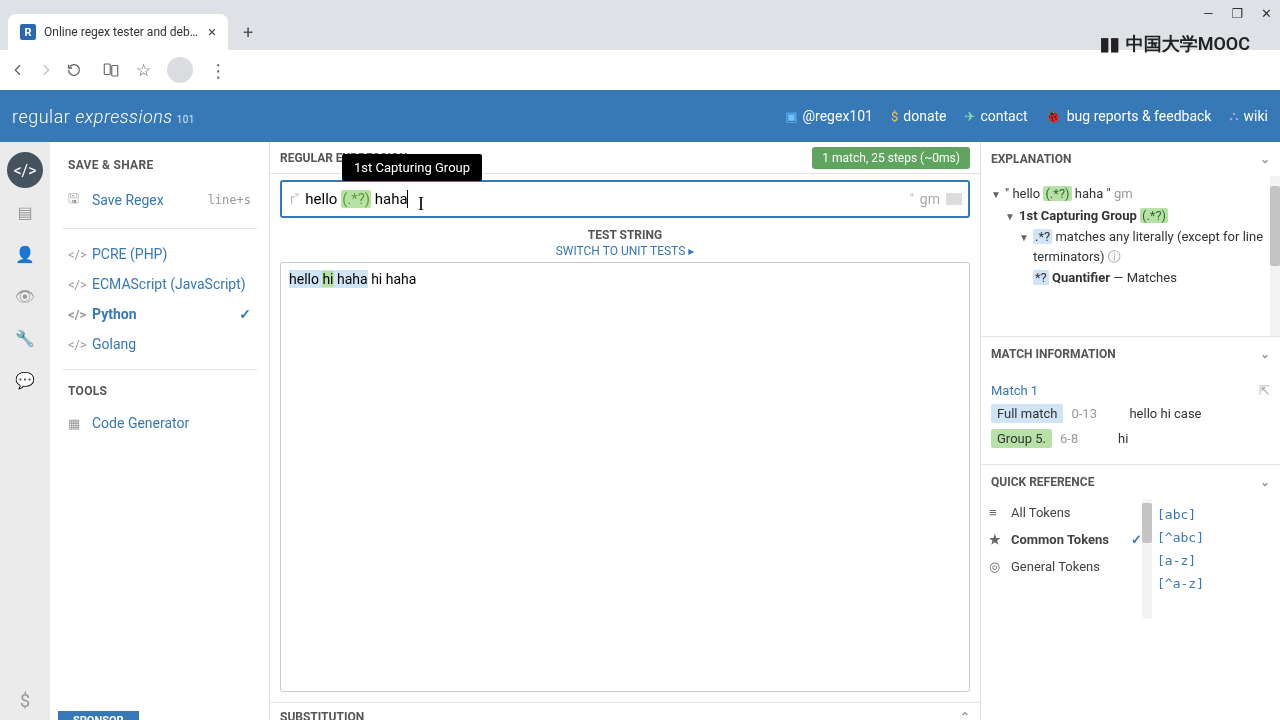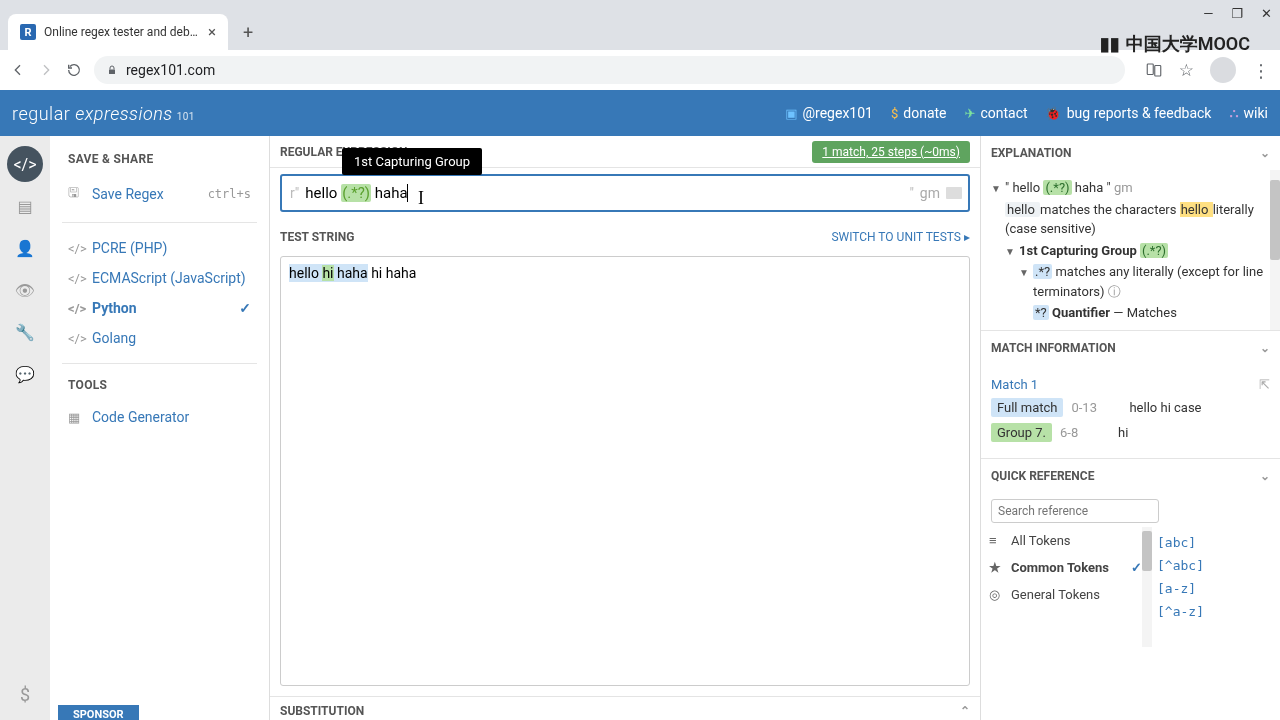--- a/index.html
+++ b/index.html
@@ -22,21 +22,21 @@
 .lock { width: 12px; height: 12px; }
 .addr-text { font-size: 14px; color: #202124; }
 .toolbar-right { display: flex; align-items: center; gap: 16px; margin-left: 8px; }
 .toolbar-icon { width: 18px; height: 18px; color: #5f6368; }
 .avatar { width: 26px; height: 26px; border-radius: 50%; background: #dadce0; }
 .dots { font-size: 18px; color: #5f6368; }
 .watermark { position: absolute; top: 32px; right: 30px; font-size: 18px; color: #222; font-weight: 600; pointer-events: none; }
 .watermark .books { margin-right: 6px; }
 
 
-.app-header { background: #3778b7; height: 46px; display: flex; align-items: center; padding: 0 12px; justify-content: space-between; }
+.app-header { background: #3778b7; height: 52px; display: flex; align-items: center; padding: 0 12px; justify-content: space-between; }
 .logo { color: #fff; font-size: 18px; letter-spacing: .5px; }
 .logo .light { font-weight: 300; }
 .logo .ital { font-style: italic; font-weight: 300; }
 .logo .sub { font-size: 10px; opacity: .8; margin-left: 4px; }
 .header-links { display: flex; gap: 18px; color: #fff; font-size: 14px; }
 .header-links .hl { display: flex; align-items: center; gap: 5px; cursor: pointer; }
 .hl-icon { font-size: 13px; }
 .hi-twitter { color: #6ec2ff; }
 .hi-donate { color: #ffc048; }
 .hi-contact { color: #7de39e; }
@@ -55,34 +55,34 @@
 .lp-item { display: flex; align-items: center; gap: 10px; padding: 7px 10px; font-size: 14px; color: #3778b7; cursor: pointer; border-radius: 3px; }
 .lp-item.selected { font-weight: 700; }
 .lp-item .check { margin-left: auto; color: #3778b7; font-weight: bold; }
 .lp-item .mini-icon { color: #999; font-size: 13px; width: 14px; }
 .lp-shortcut { margin-left: auto; font-size: 12px; color: #999; font-family: monospace; }
 .lp-divider { height: 1px; background: #e5e5e5; margin: 10px 4px; }
 .sponsor-badge { position: absolute; bottom: 0; left: 8px; background: #3778b7; color: #fff; font-size: 11px; font-weight: 700; padding: 3px 15px; }
 
 .center { flex: 1; display: flex; flex-direction: column; background: #fff; min-width: 0; }
 .center-header { display: flex; align-items: center; justify-content: space-between; height: 32px; padding: 0 10px; border-bottom: 1px solid #e4e4e4; font-size: 12px; font-weight: 700; color: #555; }
-.match-badge { background: #5fa45f; color: #fff; font-weight: 400; padding: 4px 10px; border-radius: 3px; font-size: 12px; text-decoration: underline; }
+.match-badge { background: #5fa45f; color: #fff; font-weight: 400; padding: 4px 10px; border-radius: 3px; font-size: 12px; }
 .regex-row { display: flex; align-items: center; height: 38px; margin: 6px 10px 0; border: 2px solid #3778b7; border-radius: 3px; position: relative; padding: 0 6px 0 8px; }
 .regex-prefix { color: #bbb; font-size: 14px; margin-right: 6px; }
 .regex-content { flex: 1; font-size: 15px; white-space: pre; display: flex; align-items: center; gap: 0; }
 .cap-group { background: #b7e1a7; padding: 0 1px; border-radius: 2px; color: #5aa02e; }
 .caret-mark { display: inline-block; width: 0; border-left: 1.5px solid #000; height: 18px; vertical-align: middle; margin-left: -1px; }
 .regex-flags { display: flex; align-items: center; gap: 6px; }
 .flags-quote { color: #bbb; font-size: 14px; }
 .flags-txt { color: #aaa; font-size: 14px; }
 .flags-flag { width: 16px; height: 12px; background: #ddd; border-radius: 1px; }
 .tooltip { position: absolute; background: #000; color: #fff; font-size: 13px; padding: 6px 12px; top: -28px; left: 60px; border-radius: 2px; pointer-events: none; }
 .cursor-i { position: absolute; top: 12px; left: 136px; font-size: 18px; font-family: serif; pointer-events: none; }
 
-.ts-header { display: flex; align-items: center; justify-content: space-between; height: 30px; padding: 0 10px; font-size: 12px; font-weight: 700; color: #555; margin-top: 10px; }
+.ts-header { display: flex; align-items: center; justify-content: space-between; height: 30px; padding: 0 10px; font-size: 12px; font-weight: 700; color: #555; margin-top: 10px; flex-direction: column; }
 .switch-tests { color: #3778b7; font-size: 12px; font-weight: 400; cursor: pointer; }
 .test-area { margin: 4px 10px 10px; border: 1px solid #ccc; border-radius: 3px; flex: 1; padding: 8px; font-size: 14px; background: #fff; overflow: auto; }
 .match-full { background: #cfe4f7; padding: 1px 0; }
 .match-g1 { background: #b7e1a7; }
 .subst-header { display: flex; align-items: center; justify-content: space-between; height: 28px; padding: 0 10px; font-size: 12px; font-weight: 700; color: #555; border-top: 1px solid #e4e4e4; }
 .collapse-caret { color: #999; font-size: 12px; }
 
 .right-panel { width: 300px; background: #fff; border-left: 1px solid #ddd; display: flex; flex-direction: column; }
 .rp-section { border-bottom: 1px solid #e4e4e4; }
 .rp-head { display: flex; align-items: center; justify-content: space-between; height: 34px; padding: 0 10px; font-size: 12px; font-weight: 700; color: #555; }
@@ -134,27 +134,20 @@
   <div class="addr-bar">
     <svg class="nav-icon" viewBox="0 0 24 24">
         <path fill="none" stroke="currentColor" stroke-width="2" d="M15 5l-7 7 7 7"></path>
       </svg>
     <svg class="nav-icon" viewBox="0 0 24 24" style="opacity:.4">
         <path fill="none" stroke="currentColor" stroke-width="2" d="M9 5l7 7-7 7"></path>
       </svg>
     <svg class="nav-icon" viewBox="0 0 24 24">
         <path fill="none" stroke="currentColor" stroke-width="2" d="M4 12a8 8 0 1 0 2-5.3M4 4v5h5"></path>
       </svg>
-    <div class="addr-input-wrap">
-      <svg class="lock" viewBox="0 0 24 24">
-          <rect x="6" y="11" width="12" height="9" rx="1" fill="#5f6368"></rect>
-          <path fill="none" stroke="#5f6368" stroke-width="2" d="M8 11V8a4 4 0 0 1 8 0v3"></path>
-        </svg>
-      <span class="addr-text"><span>regex101.com</span></span>
-    </div>
     <div class="toolbar-right">
       <svg class="toolbar-icon" viewBox="0 0 24 24">
           <rect x="3" y="4" width="8" height="14" rx="1" fill="none" stroke="currentColor" stroke-width="1.5"></rect>
           <rect x="13" y="6" width="8" height="14" rx="1" fill="none" stroke="currentColor" stroke-width="1.5"></rect>
         </svg>
       <span style="font-size:17px;color:#5f6368">☆</span>
       <div class="avatar"></div>
       <span class="dots">⋮</span>
     </div>
   </div>
@@ -198,21 +191,21 @@
     <div class="rail-btn">🔧</div>
     <div class="rail-btn">💬</div>
     <div class="rail-bottom">$</div>
   </div>
 
   <div class="left-panel">
     <div class="lp-header">SAVE &amp; SHARE</div>
     <div class="lp-item">
       <span class="mini-icon">🖫</span>
       <span>Save Regex</span>
-      <span class="lp-shortcut">ctrl+s</span>
+      <span class="lp-shortcut">line+s</span>
     </div>
     <div class="lp-divider"></div>
     <div class="lp-item">
         <span class="mini-icon">&lt;/&gt;</span>
         <span>PCRE (PHP)</span>
       </div>
     <div class="lp-item">
         <span class="mini-icon">&lt;/&gt;</span>
         <span>ECMAScript (JavaScript)</span>
       </div>
@@ -270,23 +263,20 @@
       <div class="rp-head">
           <span>EXPLANATION</span>
           <span class="collapse-caret">⌄</span>
         </div>
       <div class="rp-body rp-scroll mono">
         <div class="explain-line">
             <span class="tree-caret">▼</span>
             <span><span>" hello </span><span class="code-green">(.*?)</span><span> haha "</span> <span style="color:#999">gm</span></span>
           </div>
         <div class="explain-line" style="padding-left:14px">
-            <span><span class="code-bg">hello </span> <span>matches the characters </span> <span class="hl-hello">hello </span> <span>literally (case sensitive)</span></span>
-          </div>
-        <div class="explain-line" style="padding-left:14px">
             <span class="tree-caret">▼</span>
             <span><b>1st Capturing Group </b><span class="code-green">(.*?)</span></span>
           </div>
         <div class="explain-line" style="padding-left:28px">
             <span class="tree-caret">▼</span>
             <span><span class="code-blue-bg">.*?</span> <span>matches any literally (except for line terminators)</span> <span style="color:#999">ⓘ</span></span>
           </div>
         <div class="explain-line" style="padding-left:42px">
             <span><span class="code-blue-bg">*?</span> <b>Quantifier</b> <span>— Matches</span></span>
           </div>
@@ -306,35 +296,32 @@
             <span class="mi-link">Match 1</span>
             <span style="flex:1"></span>
             <span class="mi-popout">⇱</span>
           </div>
         <div class="mi-row">
             <span class="mi-badge-full">Full match</span>
             <span class="mi-range">0-13</span>
             <span>hello hi case</span>
           </div>
         <div class="mi-row">
-            <span class="mi-badge-g1">Group 7.</span>
+            <span class="mi-badge-g1">Group 5.</span>
             <span class="mi-range">6-8</span>
             <span>hi</span>
           </div>
       </div>
     </div>
 
     <div class="rp-section" style="flex:1">
       <div class="rp-head">
           <span>QUICK REFERENCE</span>
           <span class="collapse-caret">⌄</span>
         </div>
-      <div class="rp-body" style="padding-bottom:4px">
-        <input class="qr-search" placeholder="Search reference" style="">
-      </div>
       <div class="qr-body">
         <div class="qr-left">
           <div class="qr-item">
               <span class="star">≡</span>
               <span>All Tokens</span>
             </div>
           <div class="qr-item sel">
               <span class="star">★</span>
               <span>Common Tokens</span>
               <span style="margin-left:auto;color:#3778b7">✓</span>

